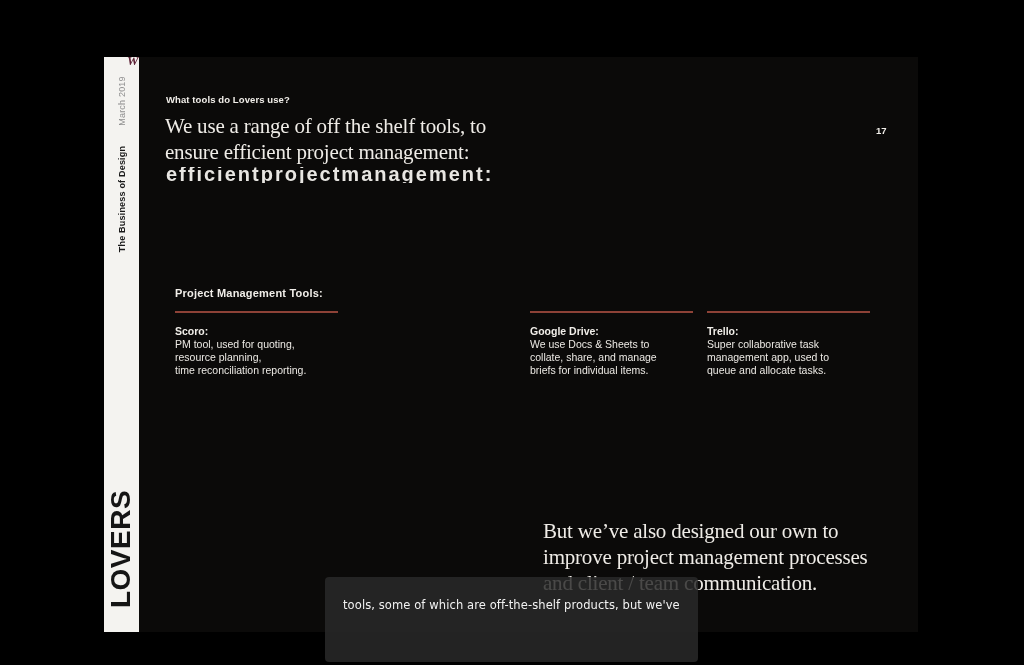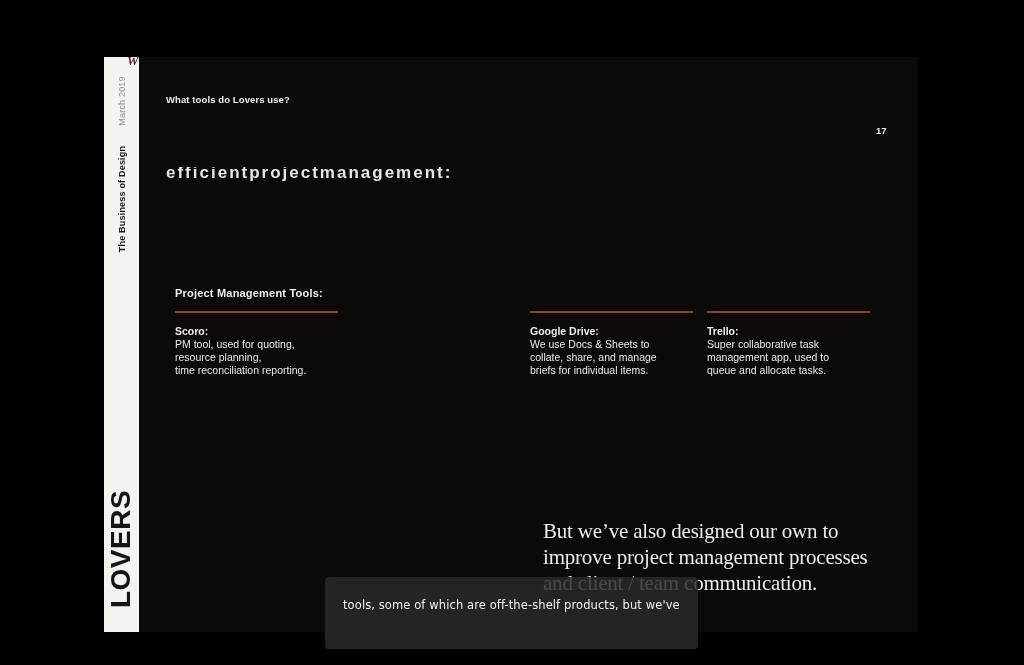--- a/index.html
+++ b/index.html
@@ -24,53 +24,57 @@
 
   .artifact-w{position:absolute;left:23px;top:-4px;font-family:"Liberation Serif",serif;font-style:italic;font-weight:bold;font-size:13px;color:#5e2236;z-index:3;}
 
   
   .question{position:absolute;left:62px;top:29px;font-size:9.5px;font-weight:bold;color:var(--ink);letter-spacing:.1px;margin-top:8px;}
   .page-num{position:absolute;left:772px;top:24px;font-size:9.5px;font-weight:bold;color:var(--ink);margin-top:44px;}
 
   
   .headline{position:absolute;left:61px;top:56px;font-family:"Liberation Serif",serif;font-size:21px;line-height:26px;color:#efece7;letter-spacing:-0.2px;}
   .headline-overlay{position:absolute;left:62px;top:110px;height:16px;overflow:hidden;}
-  .headline-overlay span{display:block;margin-top:-4px;font-size:17px;font-weight:bold;letter-spacing:2px;color:#e8e6e2;}
+  .headline-overlay span{display:block;margin-top:-4px;font-size:20px;font-weight:bold;letter-spacing:2px;color:#e8e6e2;}
 
   
   .tools-title{position:absolute;left:71px;top:230px;font-size:11px;font-weight:bold;color:var(--ink);letter-spacing:.2px;}
   .tool-col{position:absolute;top:254px;width:163px;border-top:2px solid var(--accent);padding-top:12px;}
   .tool-col.c1{left:71px;}  .tool-col.c2{left:248px;}
   .tool-col.c3{left:426px;} .tool-col.c4{left:603px;}
   .tool-name{font-size:10.5px;font-weight:bold;color:var(--ink);line-height:13px;}
   .tool-line{font-size:10.5px;font-weight:normal;color:#ece9e4;line-height:13px;white-space:pre;}
 
   
   .closing{position:absolute;left:439px;top:461px;font-family:"Liberation Serif",serif;font-size:21px;line-height:26px;color:#efece7;letter-spacing:-0.2px;}
 
   
-  .caption{position:absolute;left:325px;top:577px;width:373px;height:72px;background:var(--caption-bg);border-radius:4px;z-index:5;padding:19px 18px 0 18px;}
+  .caption{position:absolute;left:325px;top:577px;width:373px;height:85px;background:var(--caption-bg);border-radius:4px;z-index:5;padding:19px 18px 0 18px;}
   .caption div{font-family:"DejaVu Sans",sans-serif;font-size:11.5px;line-height:18.5px;color:#f2f2f2;letter-spacing:.1px;}
 </style>
 </head>
 <body>
 
 <div class="slide">
 
   <div class="sidebar">
     <div class="rot sidebar-date">March 2019</div>
     <div class="rot sidebar-series">The Business of Design</div>
     <div class="rot sidebar-logo">LOVERS</div>
   </div>
 
   <div class="artifact-w">W</div>
 
   <div class="question">What tools do Lovers use?</div>
   <div class="page-num">17</div>
 
+  <div class="headline">
+    <div>We use a range of off the shelf tools, to</div>
+    <div>ensure efficient project management:</div>
+  </div>
   <div class="headline-overlay">
     <span>efficientprojectmanagement:</span>
   </div>
 
   <div class="tools-title">Project Management Tools:</div>
 
   <div class="tool-col c1">
     <div class="tool-name">Scoro:</div>
     <div class="tool-line">PM tool, used for quoting,</div>
     <div class="tool-line">resource planning,</div>

